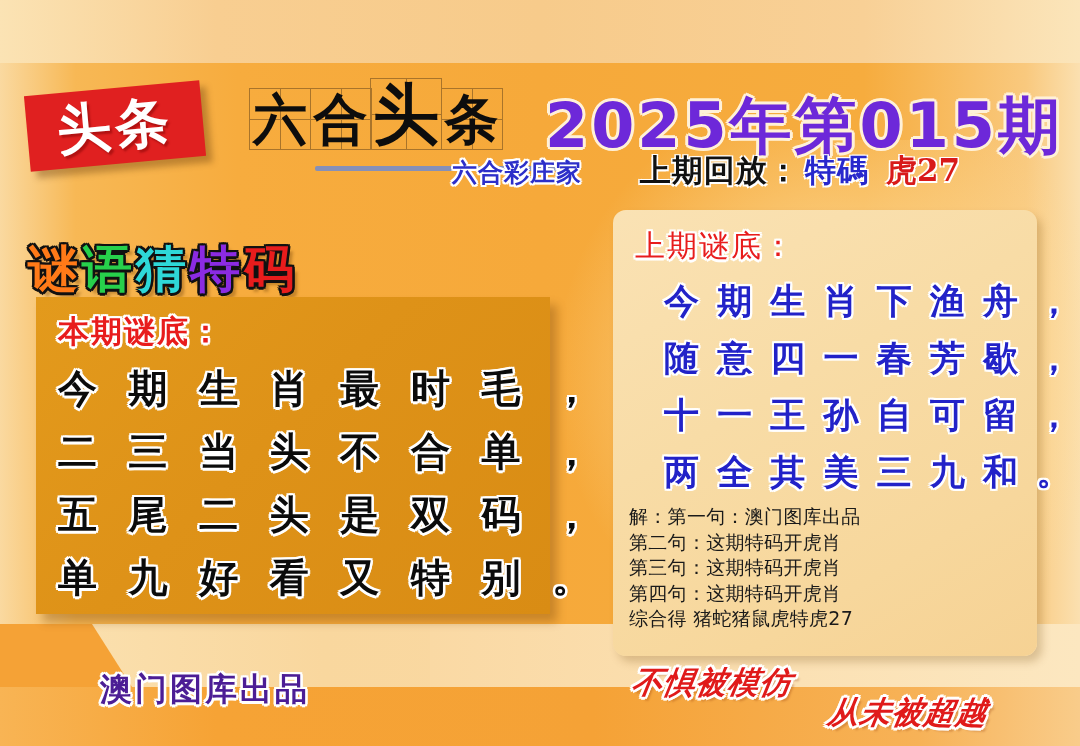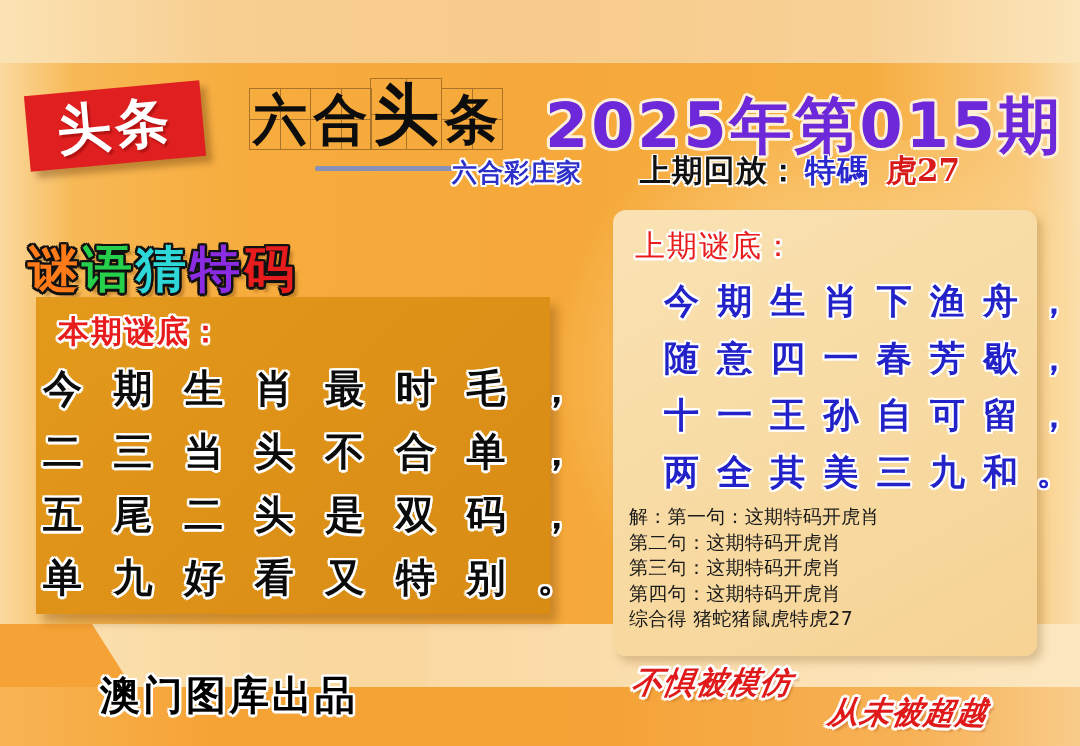--- a/index.html
+++ b/index.html
@@ -107,21 +107,21 @@
   .lpanel{position:absolute;left:36px;top:297px;width:514px;height:317px;
     background:linear-gradient(135deg,#E39A1C 0%,#DE9218 45%,#D98C14 100%);
     box-shadow:7px 8px 9px rgba(110,60,5,.33);}
   .lpanel-hd{position:absolute;left:22px;top:14px;font-size:31px;font-weight:bold;
     color:#E81C1C;letter-spacing:2px;font-family:"DejaVu Sans","Liberation Sans",sans-serif;
     text-shadow:-2px -2px 0 #fff,2px -2px 0 #fff,-2px 2px 0 #fff,2px 2px 0 #fff,
                 0 2.5px 0 #fff,0 -2.5px 0 #fff,2.5px 0 0 #fff,-2.5px 0 0 #fff;}
   .lpanel-lines{position:absolute;left:0;top:60px;width:514px;}
   .lline{font-size:39px;font-weight:bold;color:#0B0B0B;
     font-family:"DejaVu Serif","Liberation Serif",serif;letter-spacing:9px;
-    padding-left:7px;line-height:63px;white-space:nowrap;
+    padding-left:22px;line-height:63px;white-space:nowrap;
     text-shadow:-2px -2px 0 #fff,2px -2px 0 #fff,-2px 2px 0 #fff,2px 2px 0 #fff,
                 0 2.5px 0 #fff,0 -2.5px 0 #fff,2.5px 0 0 #fff,-2.5px 0 0 #fff;}
 
   
   .rpanel{position:absolute;left:613px;top:210px;width:424px;height:446px;
     background:linear-gradient(150deg,#FAE2B4 0%,#F8DCA6 40%,#F7D79C 75%,#F6D294 100%);
     border-radius:13px;box-shadow:5px 6px 8px rgba(120,75,15,.25);}
   .rpanel-hd{position:absolute;left:22px;top:16px;font-size:30px;font-weight:normal;
     color:#E81C1C;letter-spacing:2px;font-family:"DejaVu Sans","Liberation Sans",sans-serif;
     text-shadow:-2px -2px 0 #fff,2px -2px 0 #fff,-2px 2px 0 #fff,2px 2px 0 #fff,
@@ -130,22 +130,22 @@
   .rline{font-size:35px;font-weight:bold;color:#2222C8;
     font-family:"DejaVu Serif","Liberation Serif",serif;letter-spacing:3px;
     padding-left:18px;line-height:57px;white-space:nowrap;
     text-shadow:-1.8px -1.8px 0 #fff,1.8px -1.8px 0 #fff,-1.8px 1.8px 0 #fff,1.8px 1.8px 0 #fff,
                 0 2.2px 0 #fff,0 -2.2px 0 #fff,2.2px 0 0 #fff,-2.2px 0 0 #fff;}
   .rnotes{position:absolute;left:16px;top:294px;width:400px;}
   .nline{font-size:19px;color:#1A1A1A;font-weight:normal;line-height:25.5px;
     font-family:"DejaVu Sans","Liberation Sans",sans-serif;white-space:nowrap;letter-spacing:.3px;}
 
   
-  .foot-left{position:absolute;left:100px;top:668px;font-size:40px;font-weight:bold;
-    color:#000000;letter-spacing:3px;font-family:"DejaVu Sans","Liberation Sans",sans-serif;
+  .foot-left{position:absolute;left:100px;top:668px;font-size:32px;font-weight:bold;
+    color:#4c1d95;letter-spacing:3px;font-family:"DejaVu Sans","Liberation Sans",sans-serif;
     text-shadow:-2px -2px 0 #fff,2px -2px 0 #fff,-2px 2px 0 #fff,2px 2px 0 #fff,
                 0 2.5px 0 #fff,0 -2.5px 0 #fff,2.5px 0 0 #fff,-2.5px 0 0 #fff;}
   .foot-m1{position:absolute;left:632px;top:662px;font-size:31px;font-weight:bold;
     color:#E01A1A;letter-spacing:1px;font-style:italic;
     font-family:"DejaVu Sans","Liberation Sans",sans-serif;transform:skewX(-9deg);
     text-shadow:-2.2px -2.2px 0 #fff,2.2px -2.2px 0 #fff,-2.2px 2.2px 0 #fff,2.2px 2.2px 0 #fff,
                 0 2.6px 0 #fff,0 -2.6px 0 #fff,2.6px 0 0 #fff,-2.6px 0 0 #fff,
                 4px 4px 2px rgba(130,40,0,.25);}
   .foot-m2{position:absolute;left:828px;top:692px;font-size:31px;font-weight:bold;
     color:#E01A1A;letter-spacing:1px;font-style:italic;
@@ -214,21 +214,21 @@
 
   <div class="rpanel">
     <div class="rpanel-hd">上期谜底：</div>
     <div class="rpanel-lines">
       <div class="rline">今 期 生 肖 下 渔 舟 ，</div>
       <div class="rline">随 意 四 一 春 芳 歇 ，</div>
       <div class="rline">十 一 王 孙 自 可 留 ，</div>
       <div class="rline">两 全 其 美 三 九 和 。</div>
     </div>
     <div class="rnotes">
-      <div class="nline">解：第一句：这期特码开虎肖</div>
+      <div class="nline">解：第一句：澳门图库出品</div>
       <div class="nline">第二句：这期特码开虎肖</div>
       <div class="nline">第三句：这期特码开虎肖</div>
       <div class="nline">第四句：这期特码开虎肖</div>
       <div class="nline">综合得  猪蛇猪鼠虎特虎27</div>
     </div>
   </div>
 
   <div class="foot-left">澳门图库出品</div>
   <div class="foot-m1">不惧被模仿</div>
   <div class="foot-m2">从未被超越</div>

